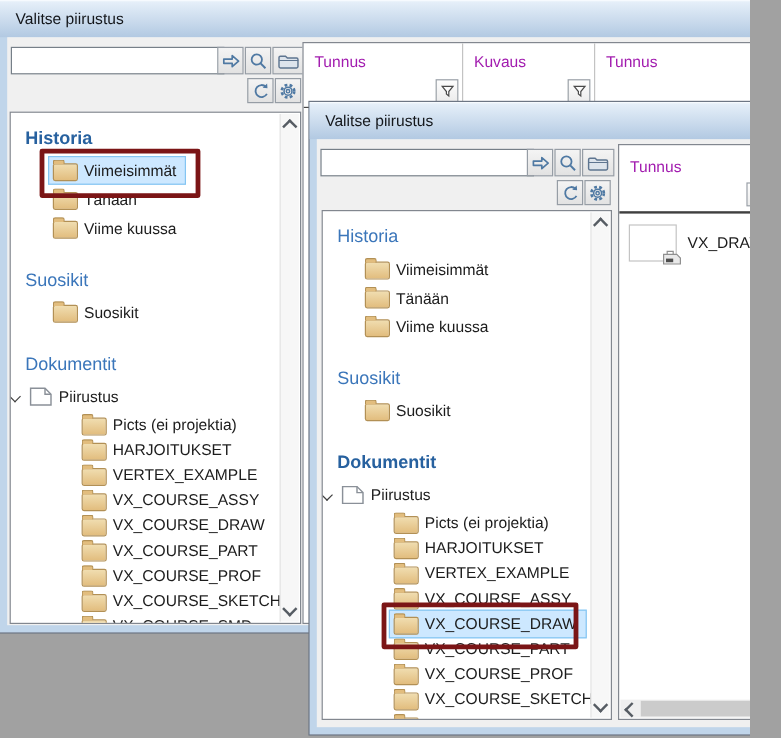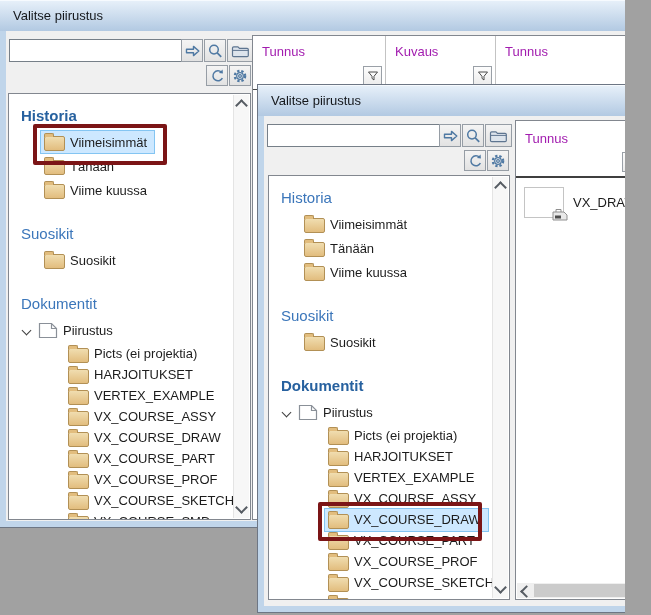--- a/index.html
+++ b/index.html
@@ -23,21 +23,21 @@
   
   .treepanel{position:absolute;background:#fff;border:1px solid #82878f;overflow:hidden;box-sizing:border-box;}
   .treeflow{position:absolute;left:0;top:0;right:16px;bottom:0;overflow:hidden;padding-top:12px;}
   .theading{height:20px;line-height:20px;margin:0 0 4px 12px;font-size:15px;color:#3b76ba;}
   .theading.bold{font-weight:bold;color:#27619f;}
   .theading.mt{margin-top:22px;}
   .trow{height:24px;display:flex;align-items:center;}
   .trow.small{height:21px;}
   .trow.rootrow{height:25px;}
   .ind1{padding-left:31px;}
-  .indroot{padding-left:14px;}
+  .indroot{}
   .ind2{padding-left:55px;}
   .hit{display:inline-flex;align-items:center;padding:2px 7px 2px 3px;border:1px solid transparent;}
   .trow.selected .hit{background:#cde8ff;border:1px solid #84c5f2;}
   .tlabel{font-size:13px;color:#1c1c1c;margin-left:5px;white-space:nowrap;}
   
   .folder{position:relative;width:19px;height:13px;margin-top:3px;flex:0 0 auto;
           background:linear-gradient(#f0ddb0,#e2bd7e);border:1px solid #b29055;border-radius:2px;}
   .folder::before{content:'';position:absolute;left:-1px;top:-4px;width:8px;height:3px;
           background:#e2bd7e;border:1px solid #b29055;border-bottom:none;border-radius:2px 2px 0 0;}
   

